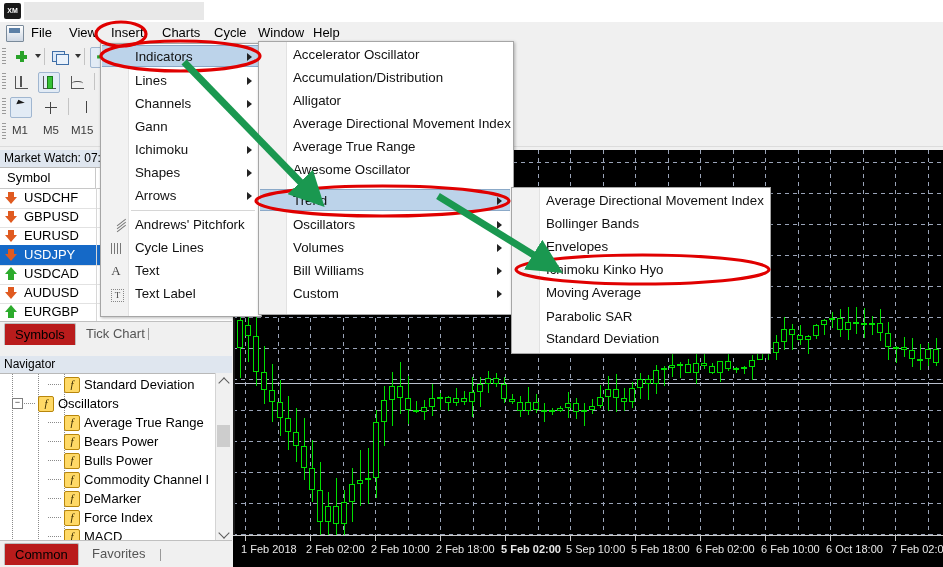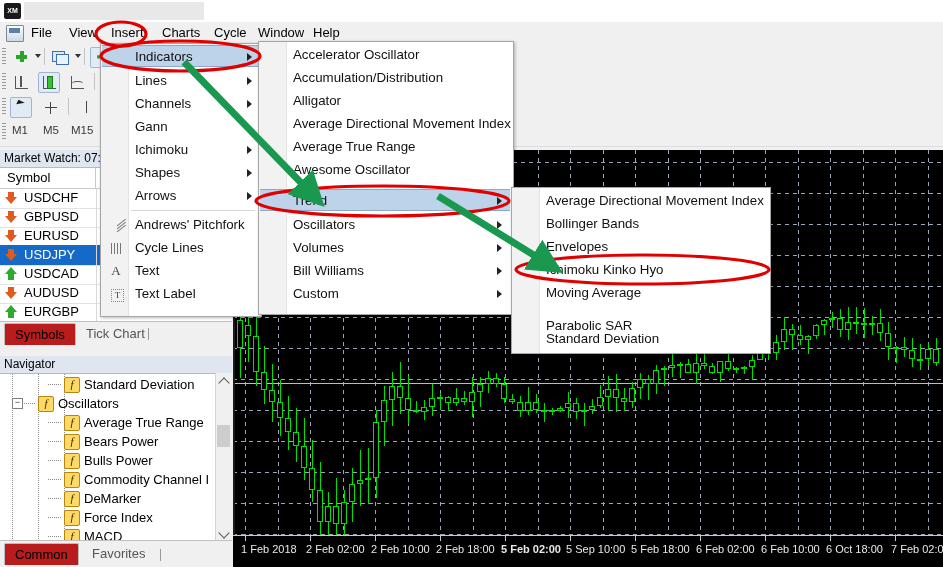--- a/index.html
+++ b/index.html
@@ -899,21 +899,21 @@
       </div>
     <div class="mi" style="top:48px;width:254px">
       <span class="txt" style="left:33px">Envelopes</span>
       </div>
     <div class="mi" style="top:71px;width:254px">
       <span class="txt" style="left:33px">Ichimoku Kinko Hyo</span>
       </div>
     <div class="mi" style="top:94px;width:254px">
       <span class="txt" style="left:33px">Moving Average</span>
       </div>
-    <div class="mi" style="top:127px;width:254px">
+    <div class="mi" style="top:118px;width:254px">
       <span class="txt" style="left:33px">Parabolic SAR</span>
       </div>
     <div class="mi" style="top:140px;width:254px">
       <span class="txt" style="left:33px">Standard Deviation</span>
       </div>
   </div>
 
   <svg class="ann-svg">
     <defs>
       <marker id="ah" markerWidth="5" markerHeight="5" refX="2" refY="2.5" orient="auto">

